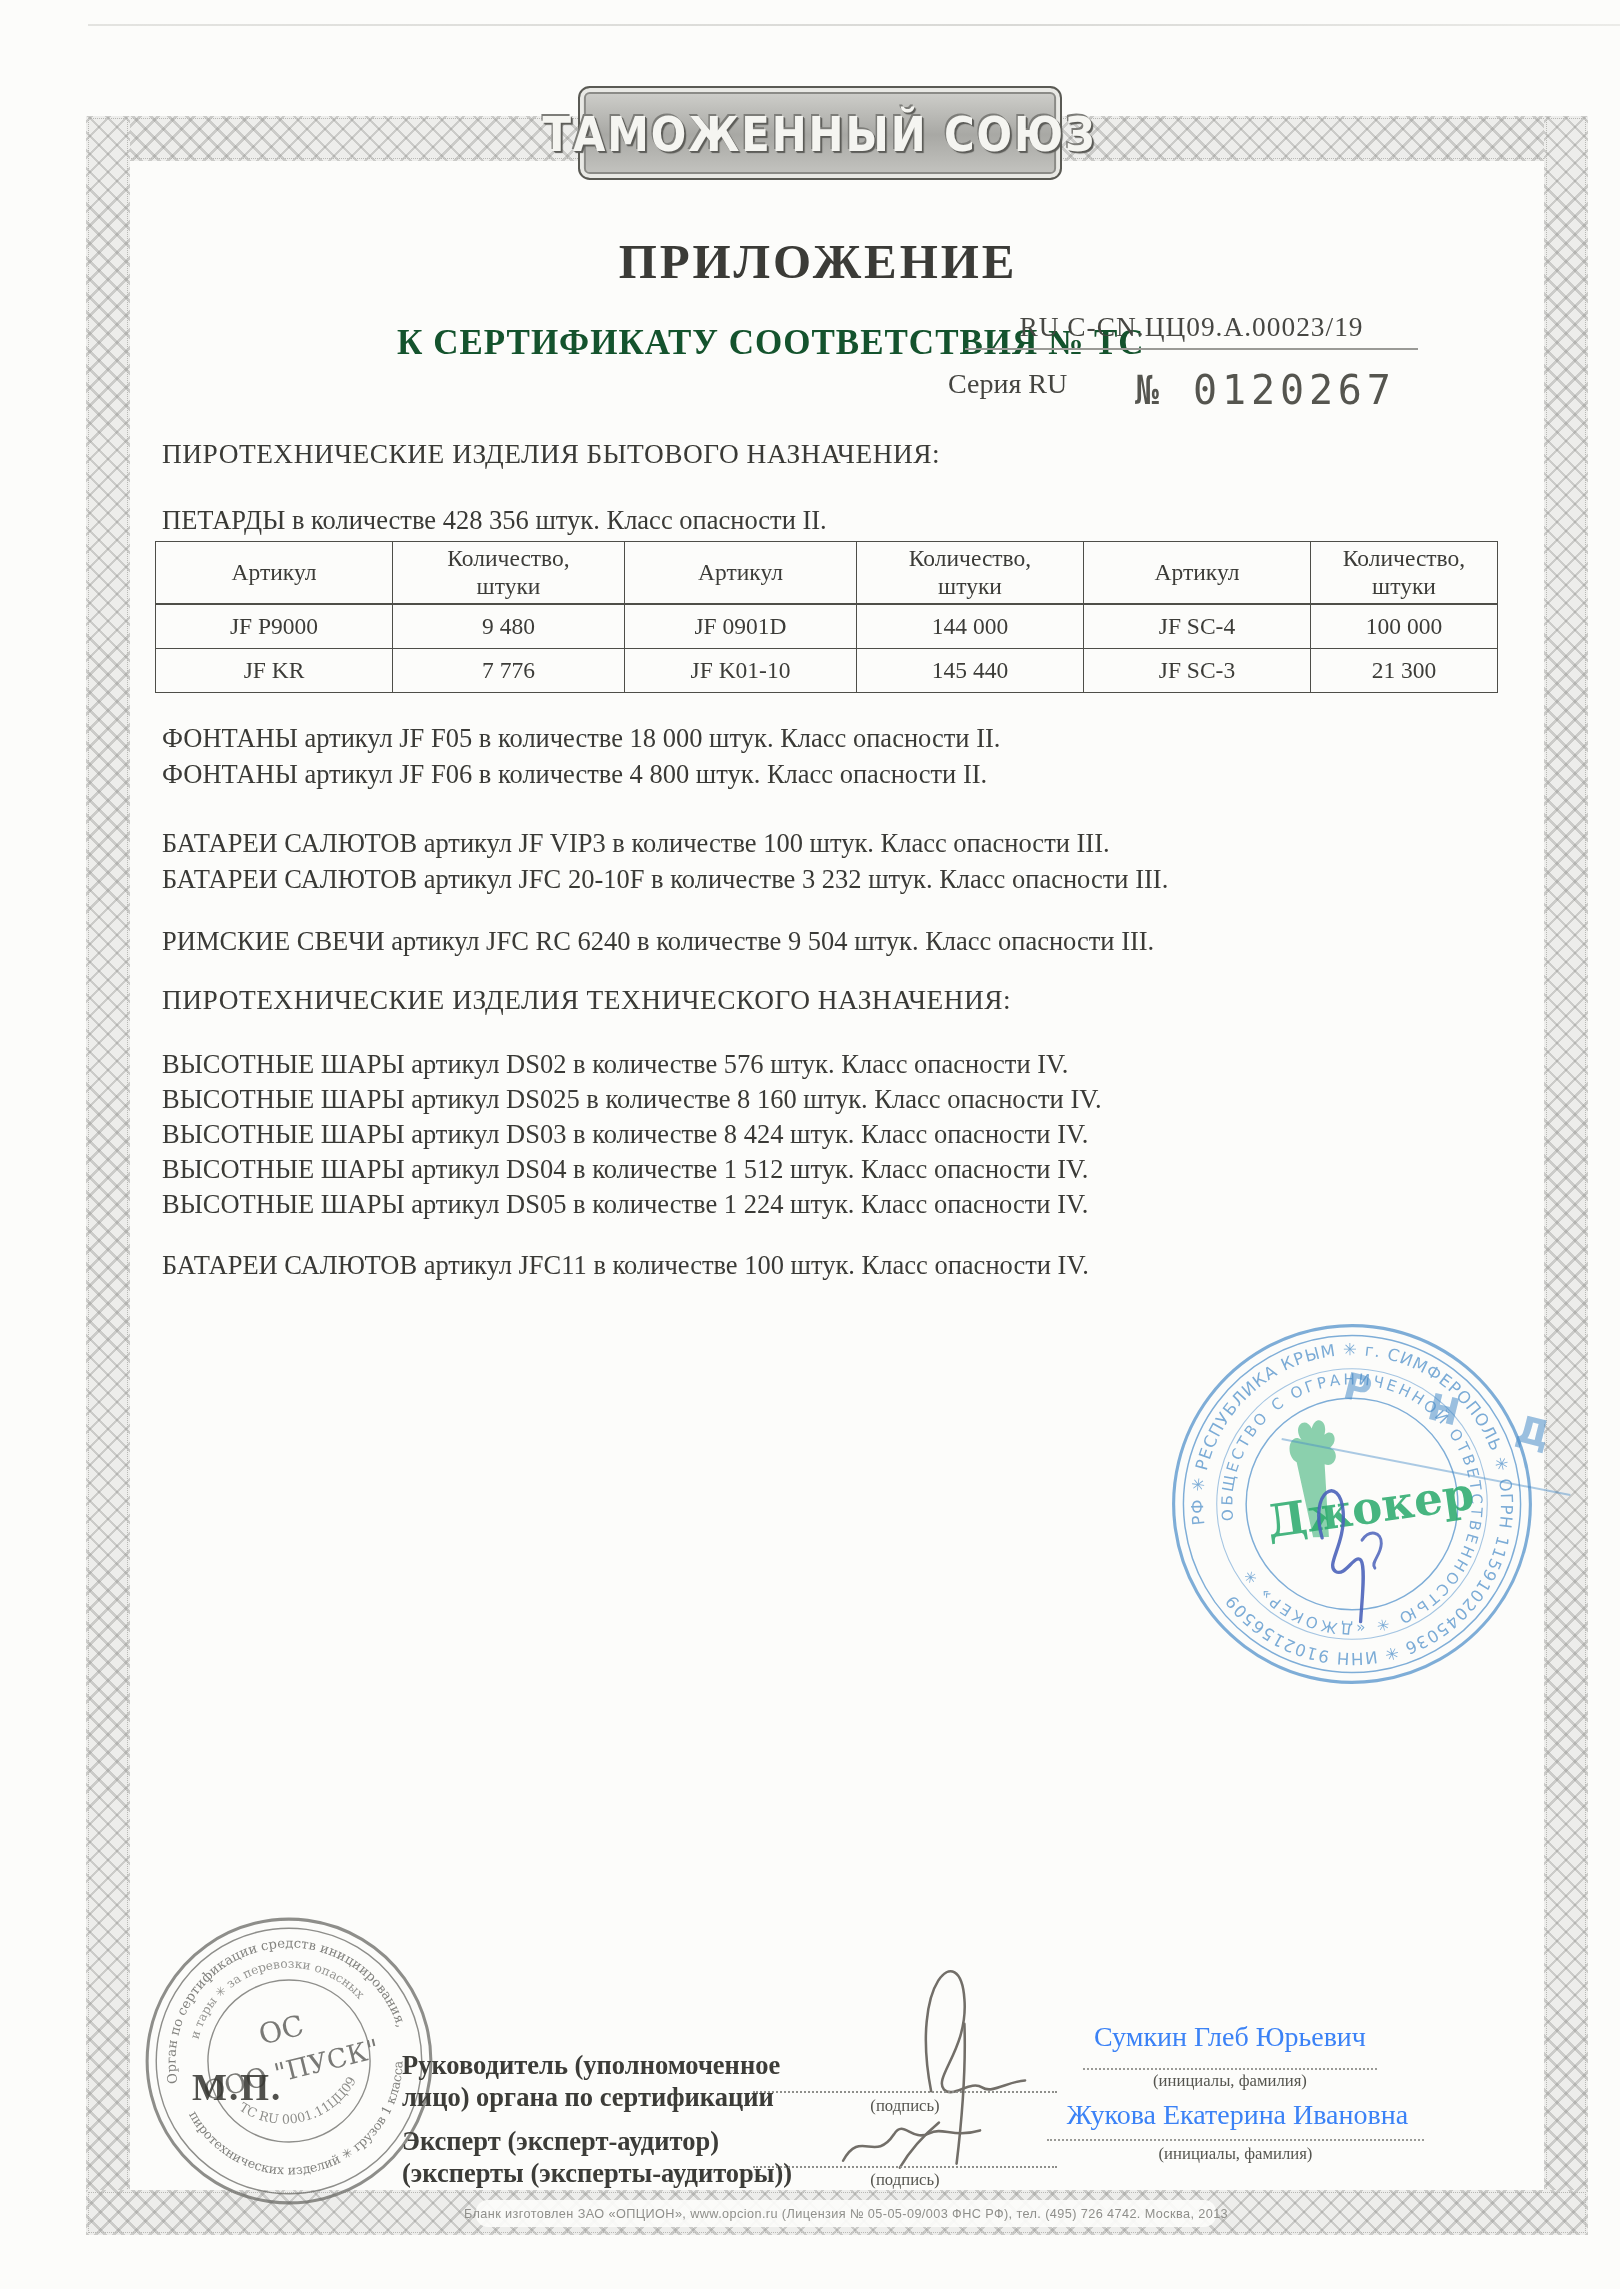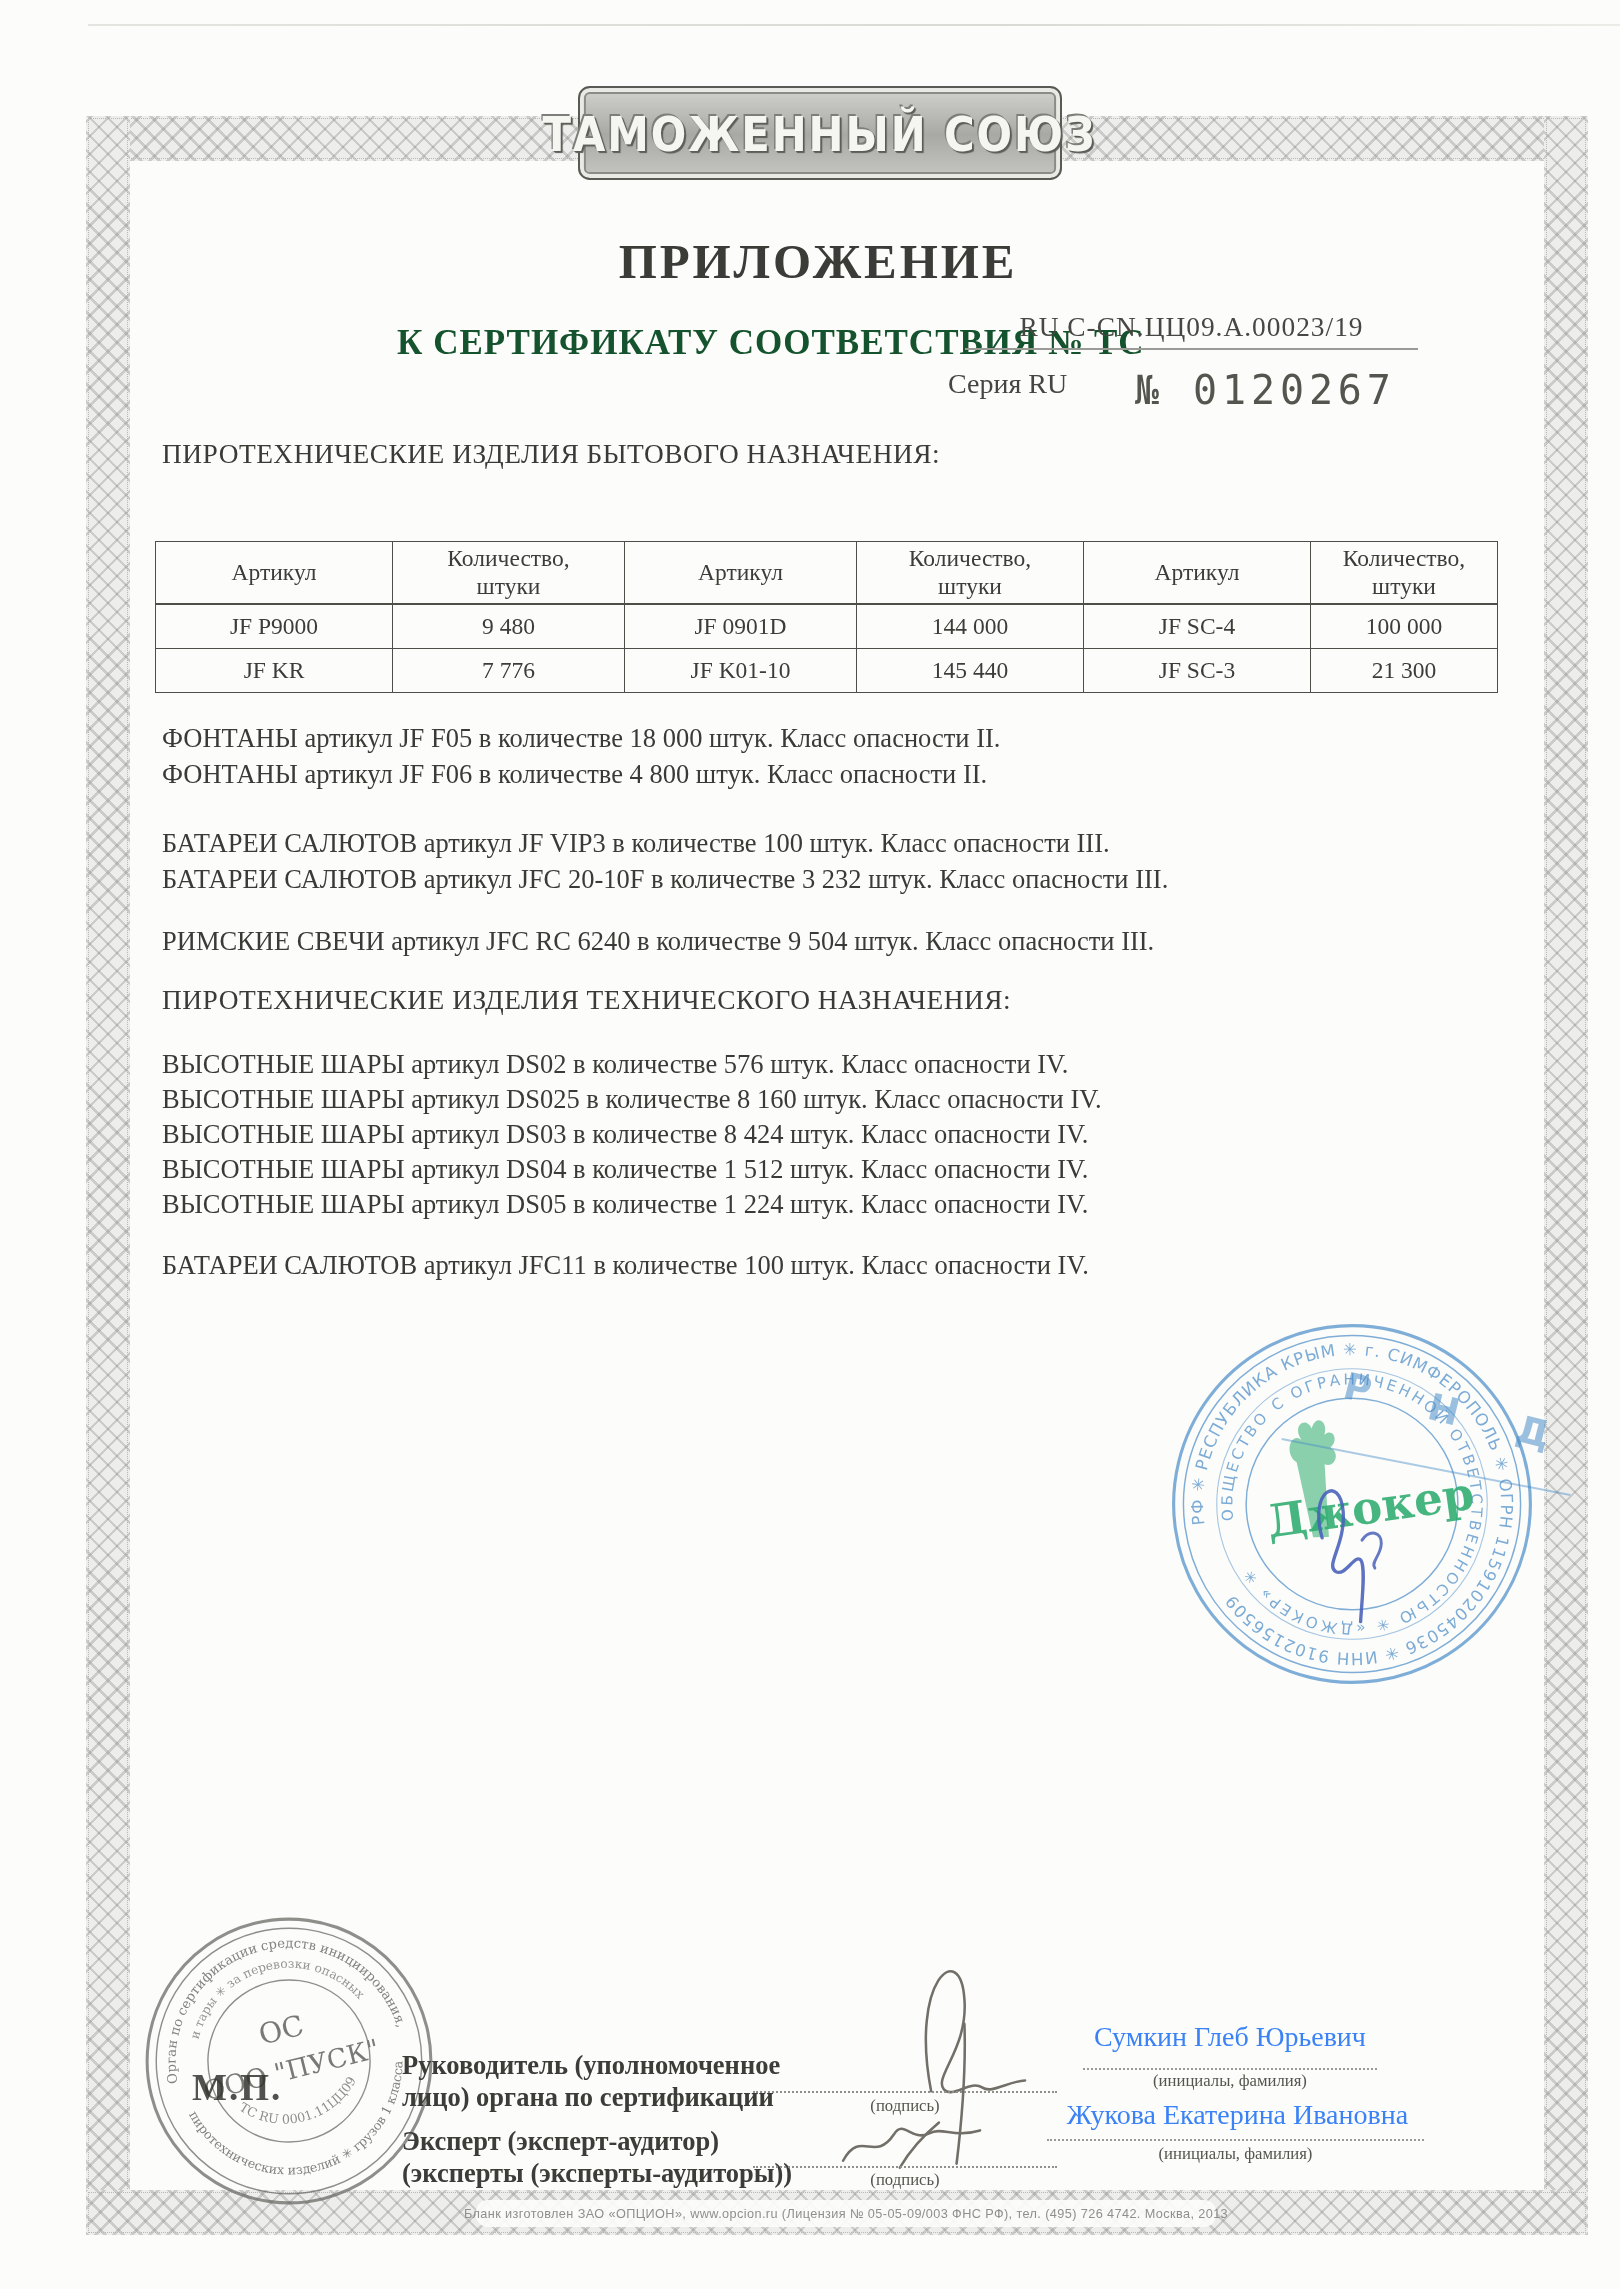--- a/index.html
+++ b/index.html
@@ -79,20 +79,21 @@
 
   <div class="abs title">ПРИЛОЖЕНИЕ</div>
   <div class="abs subtitle">К СЕРТИФИКАТУ СООТВЕТСТВИЯ  № ТС</div>
   <div class="abs certno-wrap">
     <span class="certno">RU C-CN.ЦЦ09.А.00023/19</span>
   </div>
   <div class="abs series-label">Серия RU</div>
   <div class="abs series-no">№ 0120267</div>
 
   <div class="abs h-section" style="left:162px;top:439px;">ПИРОТЕХНИЧЕСКИЕ ИЗДЕЛИЯ БЫТОВОГО НАЗНАЧЕНИЯ:</div>
+  <div class="abs para" style="left:162px;top:502px;">ПЕТАРДЫ в количестве 428 356 штук. Класс опасности II.</div>
 
   <table class="goods">
     <colgroup>
       <col style="width:237px">
         <col style="width:232px">
         <col style="width:232px">
       <col style="width:227px">
         <col style="width:227px">
         <col style="width:187px">
     </colgroup>

